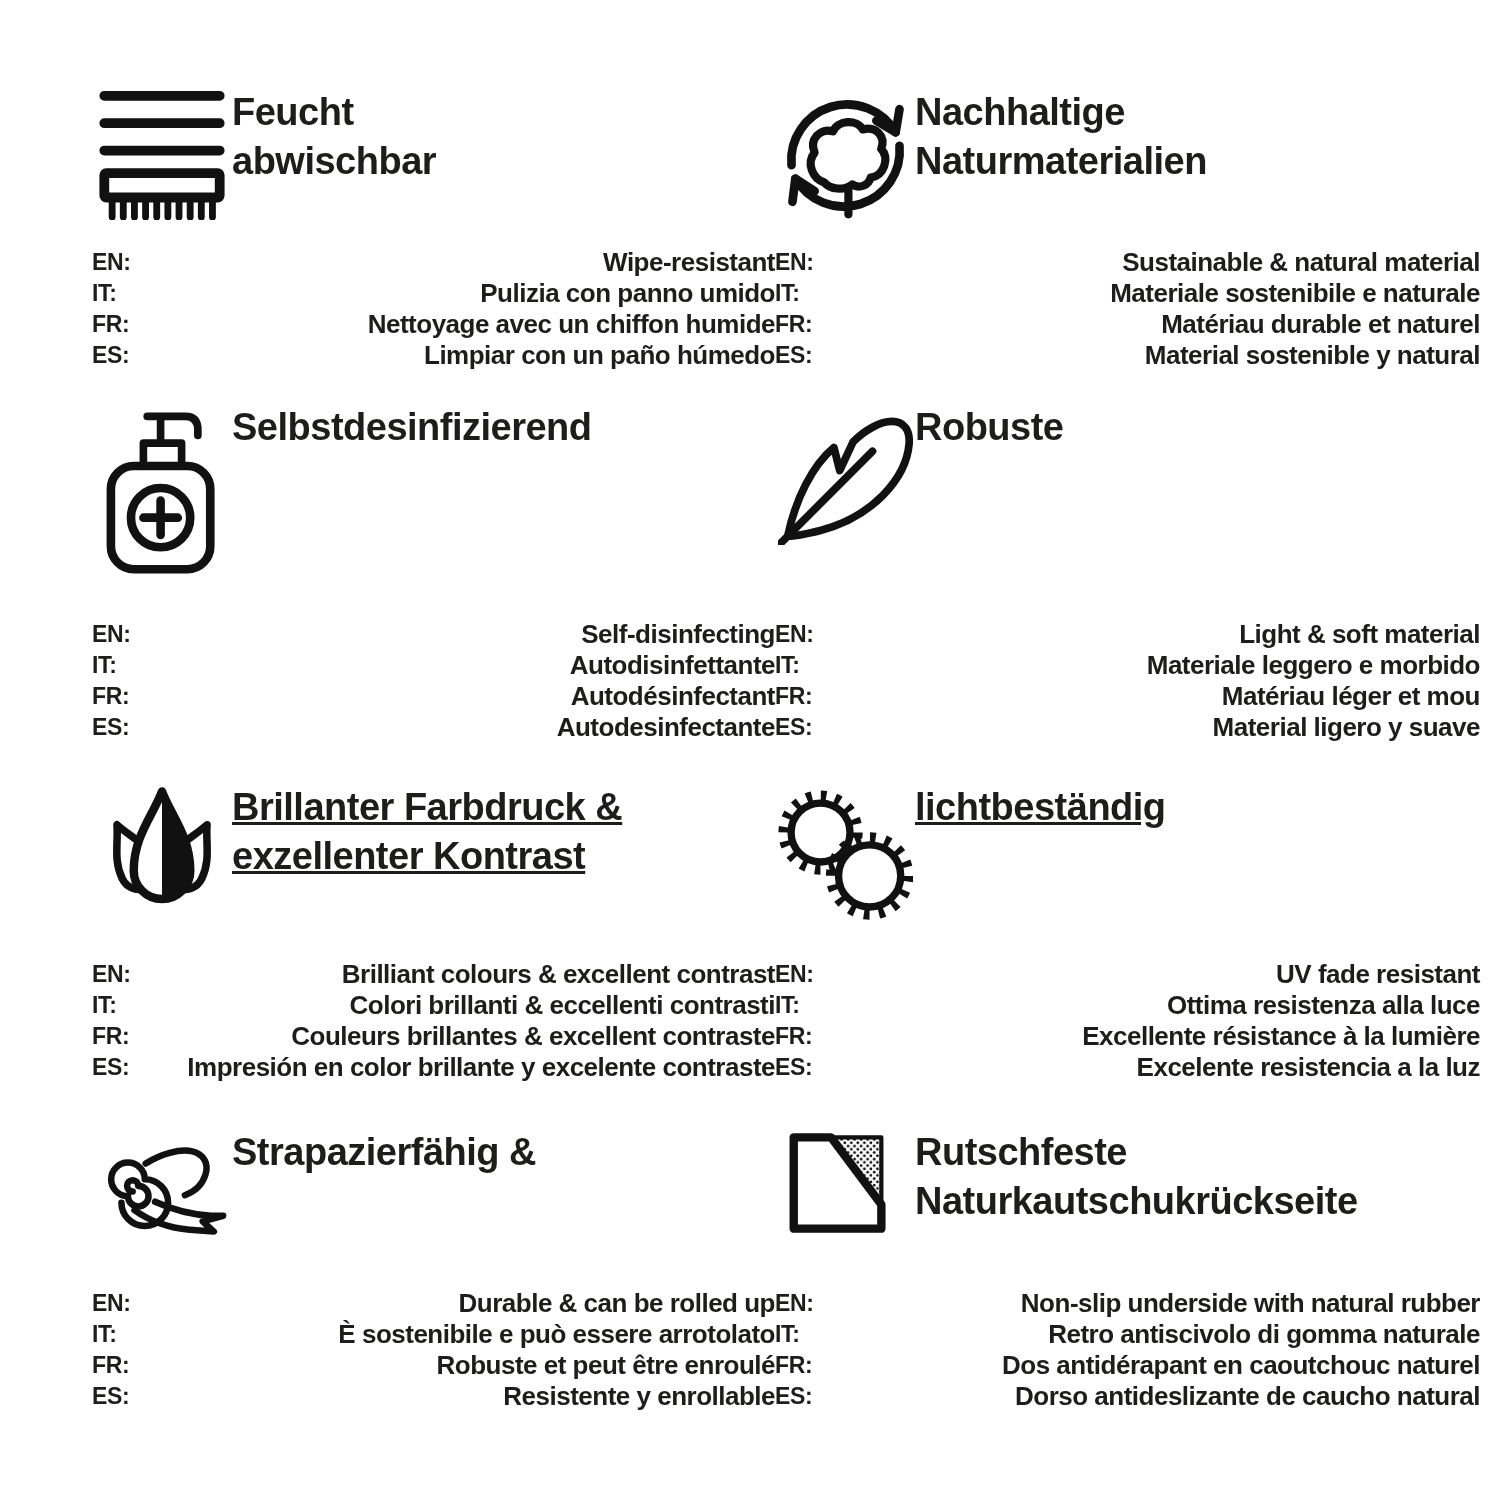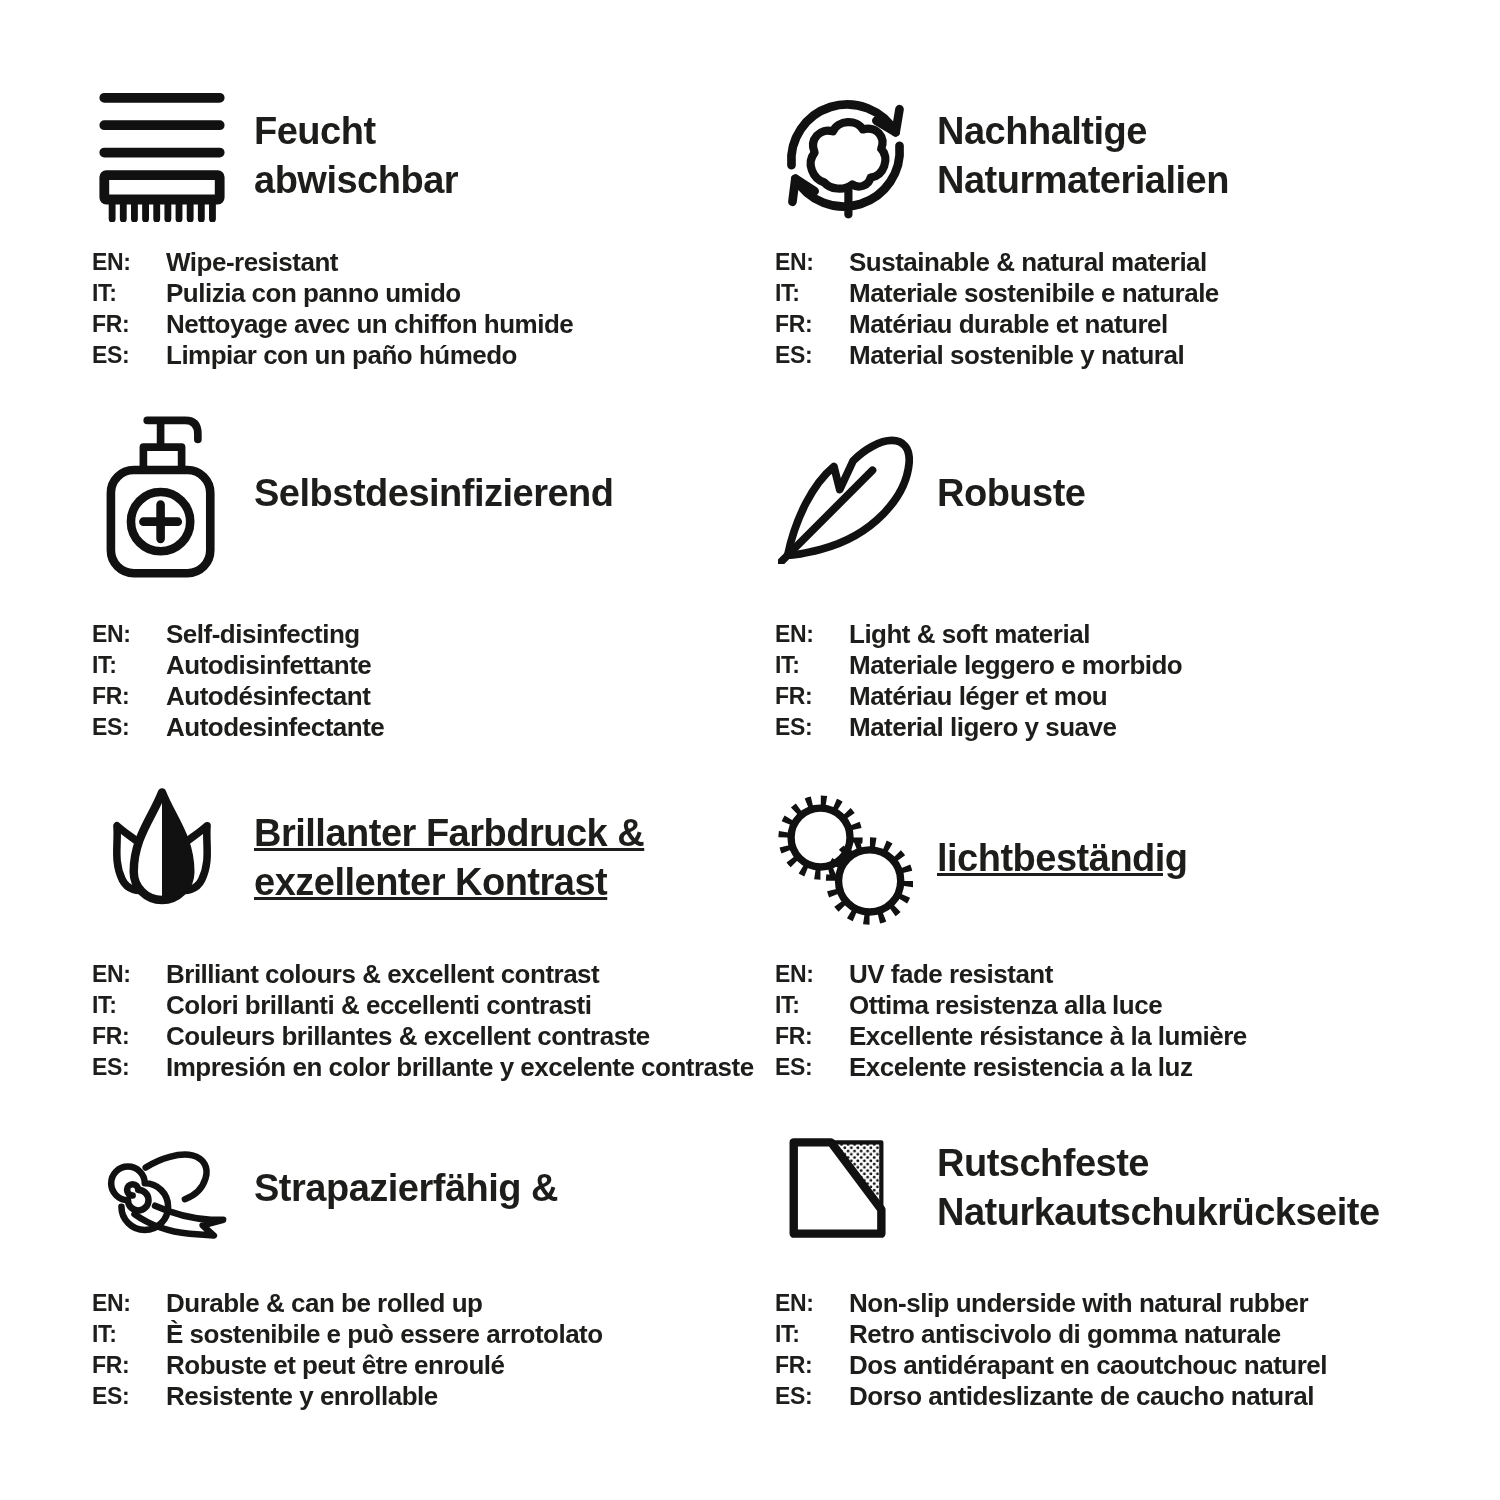--- a/index.html
+++ b/index.html
@@ -8,33 +8,33 @@
     font-family:"Liberation Sans", sans-serif;color:#1d1d1b;
     overflow:hidden;
   }
   .grid{
     display:grid;
     grid-template-columns:683px auto;
     grid-template-rows:315px 380px 345px auto;
     padding:88px 20px 0 92px;
   }
   section.feature{position:relative;}
-  .head{display:flex;align-items:center;gap:22px;}
+  .head{display:flex;align-items:flex-start;}
   .r1 .head{height:135px;margin-bottom:24px;}
   .r2 .head{height:180px;margin-bottom:36px;}
   .r3 .head{height:150px;margin-bottom:26px;text-decoration:underline;}
   .r4 .head{height:120px;margin-bottom:40px;}
   .icon-box{width:140px;min-width:140px;display:flex;justify-content:center;align-items:center;}
   .title{
     font-size:38px;font-weight:700;line-height:1.28;letter-spacing:-0.5px;
     margin:0;color:#1d1d1b;
   }
   .title span{display:block;white-space:nowrap;}
   .translations{display:flex;flex-direction:column;}
-  .t-row{display:flex;line-height:31px;white-space:nowrap;}
+  .t-row{display:flex;line-height:31px;white-space:nowrap;justify-content:space-between;}
   .t-label{width:74px;min-width:74px;font-size:23px;font-weight:700;letter-spacing:-0.3px;}
   .t-text{font-size:26px;font-weight:700;letter-spacing:-0.5px;}
   svg{display:block;}
   svg .ln{stroke:#111;fill:none;stroke-linecap:round;stroke-linejoin:round;}
 </style>
 </head>
 <body>
 
 <div class="grid">
 

